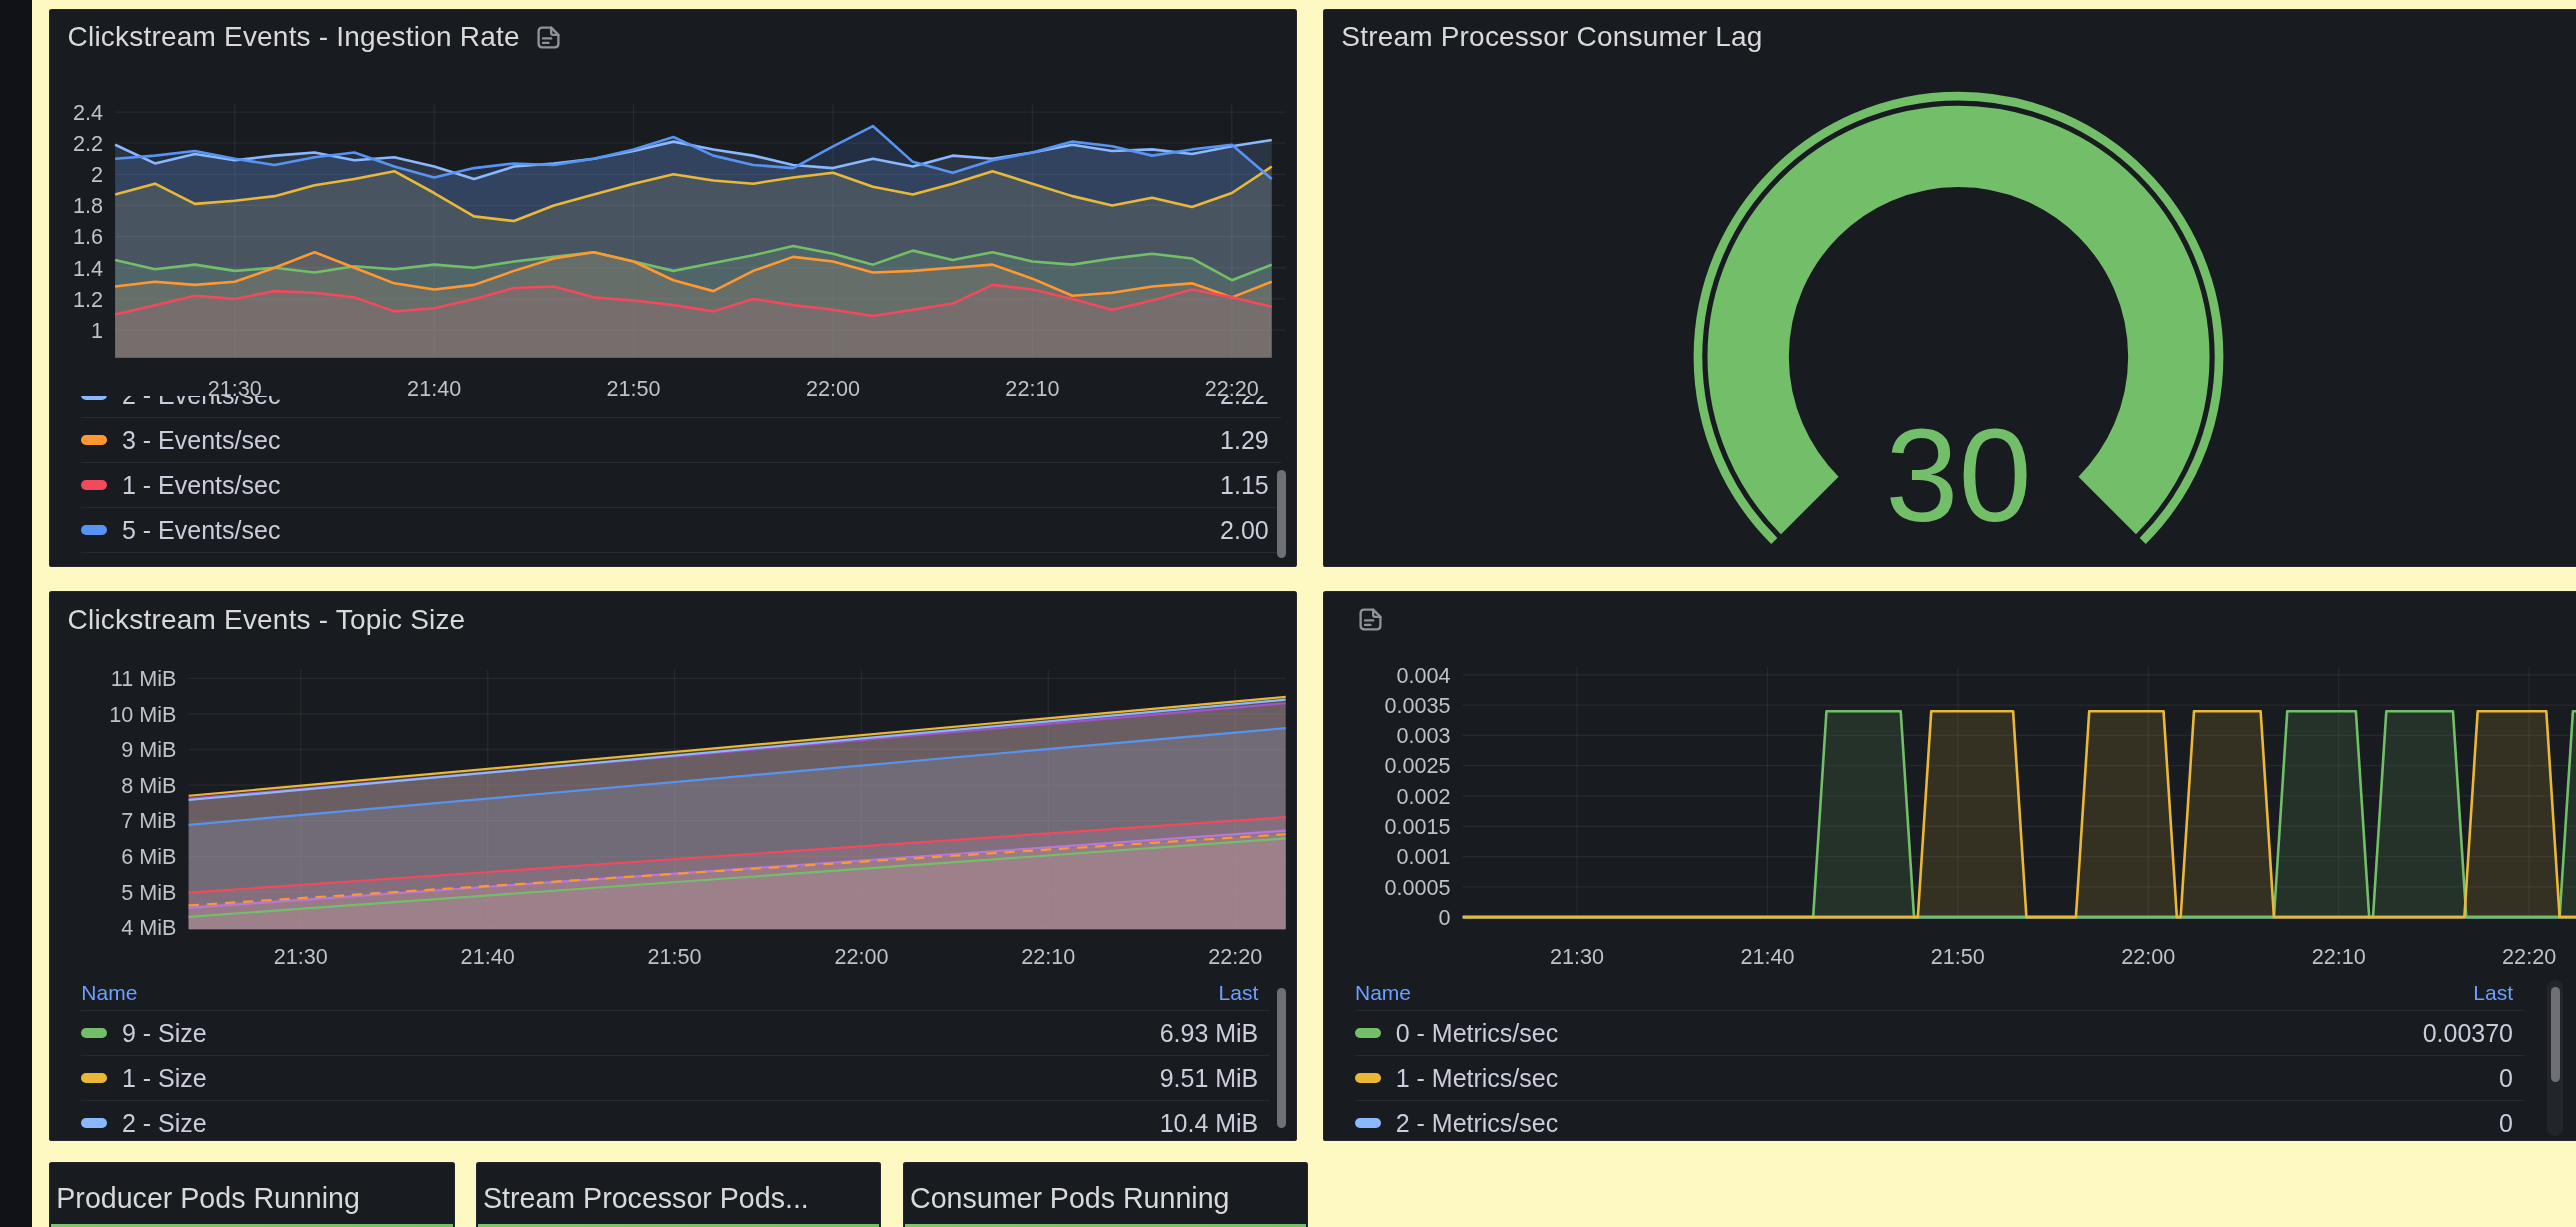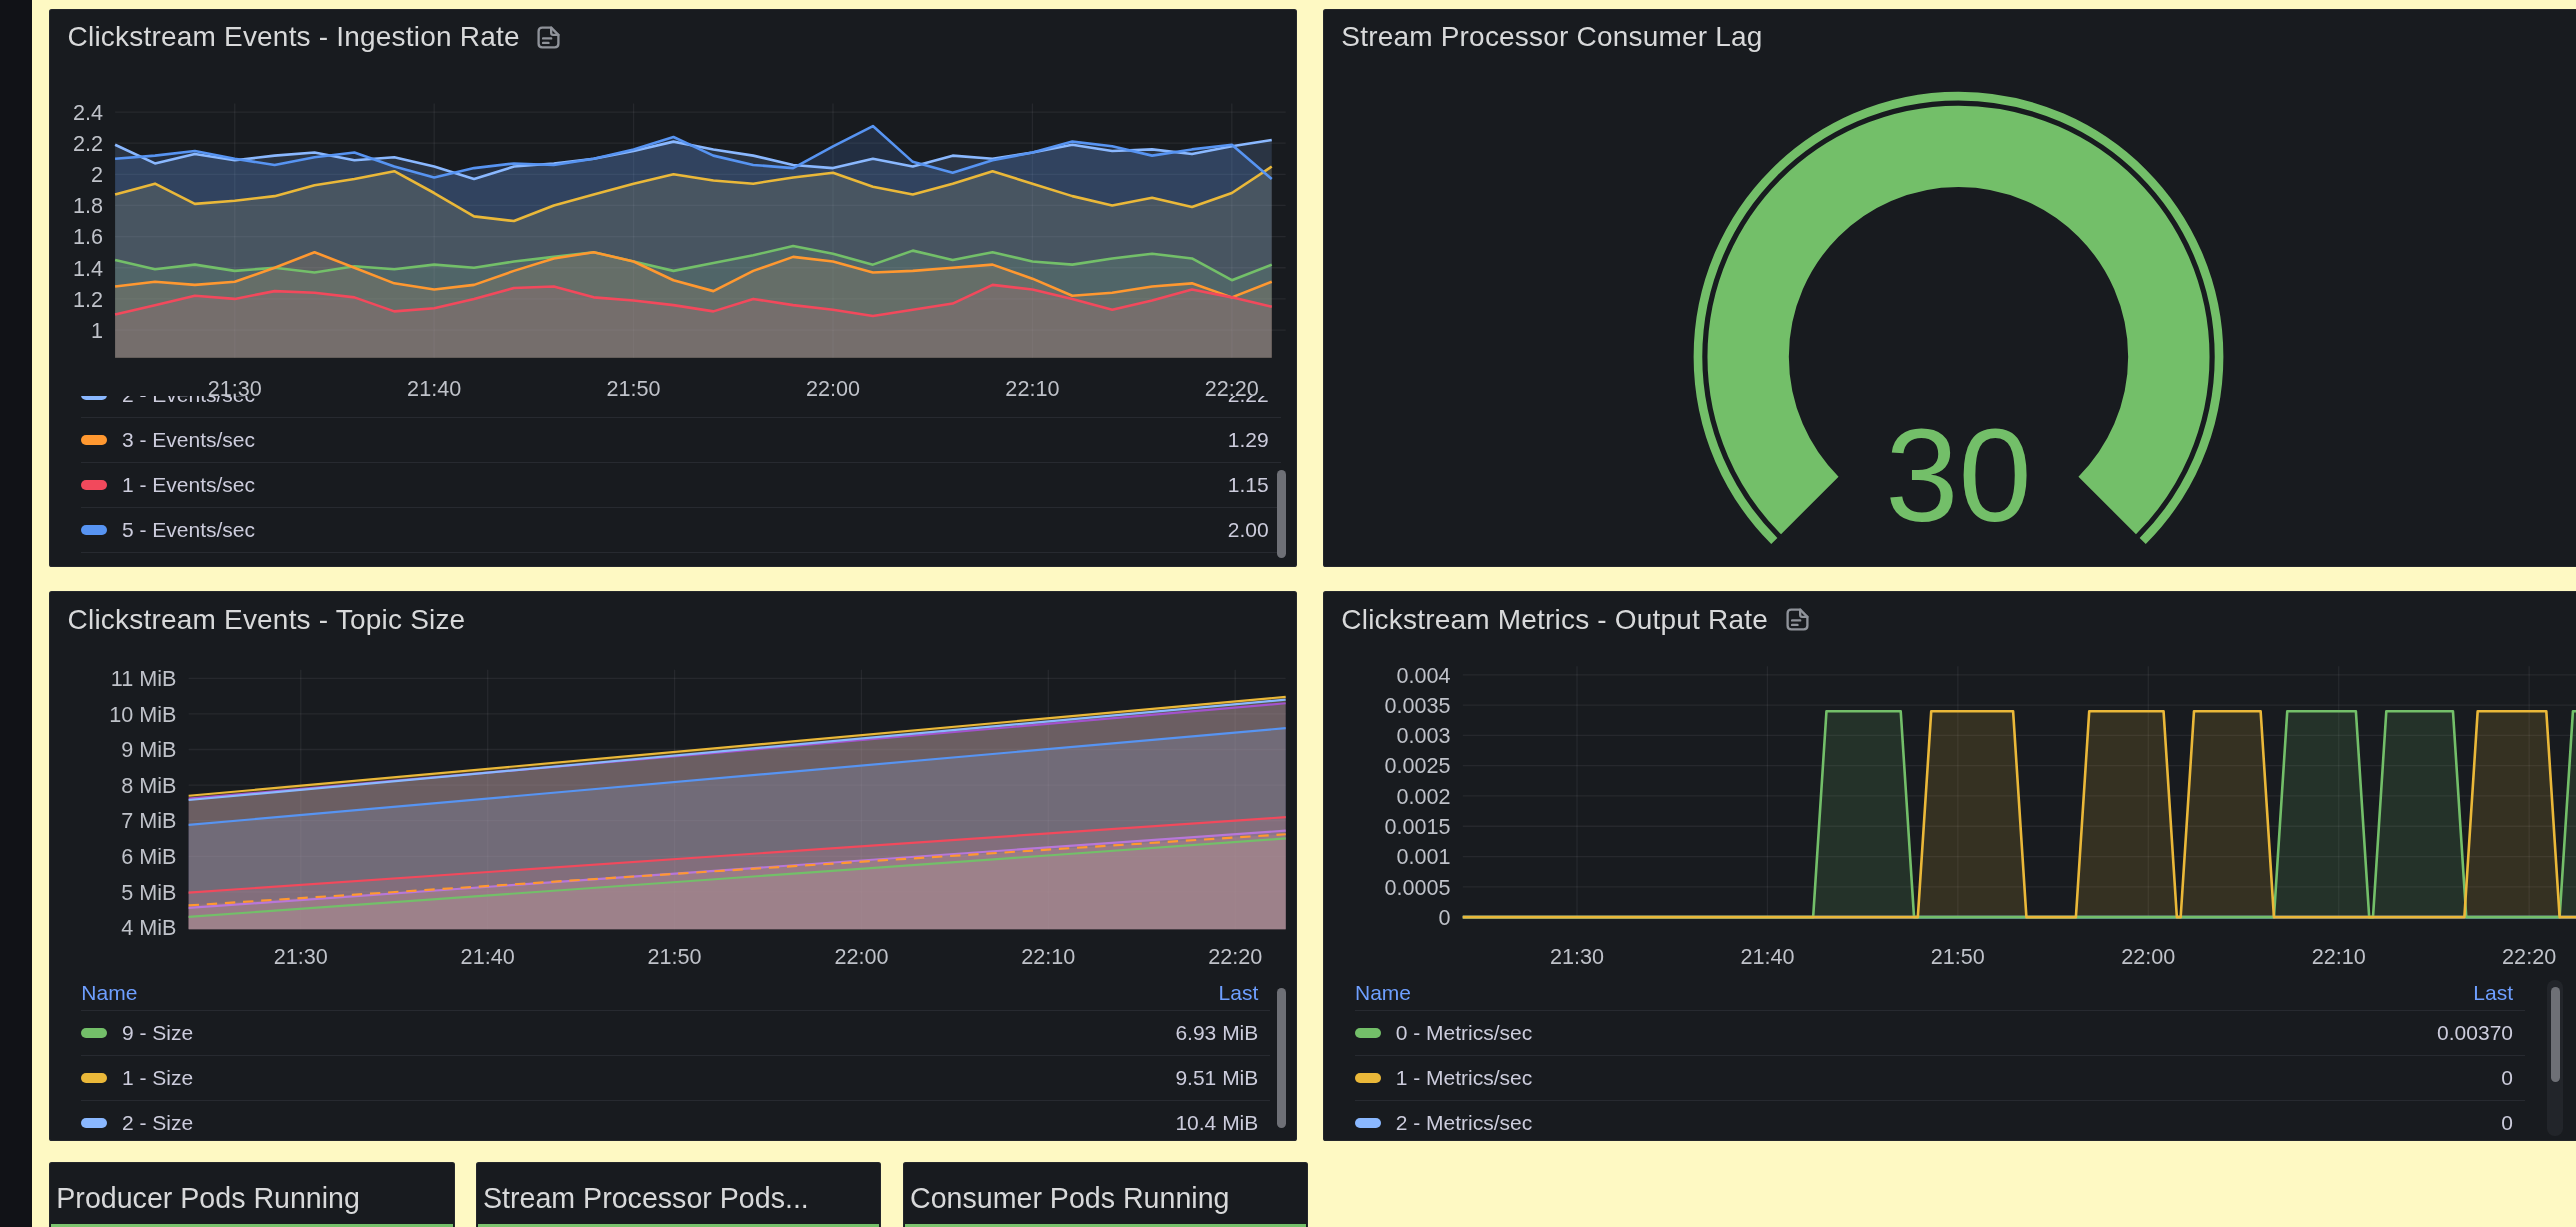--- a/index.html
+++ b/index.html
@@ -9,21 +9,21 @@
     border-radius:2.6px;overflow:hidden;box-sizing:border-box;}
   .panel-header{position:absolute;top:0;left:0;right:0;height:55px;display:flex;align-items:center;
     padding-left:17.3px;z-index:3;}
   .panel-title{font-size:28px;font-weight:500;color:#D8D9DA;letter-spacing:0.2px;cursor:pointer;white-space:nowrap;}
   .desc-icon{margin-left:15.6px;display:inline-flex;cursor:pointer;}
   .chart-svg{position:absolute;left:0;top:83px;}
   .gauge-svg{position:absolute;left:0;top:42px;}
   .axis-label{fill:#BFC2C9;font-size:25px;}
   .legend{position:absolute;overflow:hidden;z-index:2;}
   .legend-row{display:flex;align-items:center;height:44px;border-bottom:0.9px solid rgba(204,204,220,0.09);
-    font-size:21px;color:#CCCCDC;cursor:pointer;}
+    font-size:25px;color:#CCCCDC;cursor:pointer;}
   .legend-hrow{display:flex;align-items:center;height:35px;border-bottom:0.9px solid rgba(204,204,220,0.09);
     font-size:21px;font-weight:500;color:#6E9FFF;justify-content:center;}
   .legend-hrow .hname{cursor:pointer;}
   .legend-hrow .hlast{margin-left:auto;padding-right:12px;cursor:pointer;}
   .swatch{width:26px;height:9.5px;border-radius:5.2px;margin-right:14.7px;flex:none;}
   .lg-label{white-space:nowrap;}
   .lg-value{margin-left:auto;padding-right:12px;white-space:nowrap;}
   .scroll-thumb{position:absolute;width:8.7px;border-radius:5.2px;background:#6e7076;z-index:4;cursor:pointer;}
   .scroll-track{position:absolute;width:15.6px;border-radius:7.8px;background:rgba(204,204,220,0.06);z-index:3;}
   .stat-title{position:absolute;top:19px;left:6px;font-size:28.6px;font-weight:500;color:#D8D9DA;white-space:nowrap;}
@@ -197,21 +197,20 @@
             <span class="lg-label">2 - Size</span>
             <span class="lg-value">10.4 MiB</span>
           </div>
         </div>
       </div>
     <div class="scroll-thumb" style="right:10.4px;top:396px;height:140px;"></div>
   </section>
 
   <section class="panel" id="panel-output" style="left:1291px;top:591px;width:1269px;height:550px;">
     <div class="panel-header">
-      <span class="panel-title">Clickstream Metrics - Output Rate</span>
       <span class="desc-icon">
         <svg width="27" height="27" viewBox="0 0 30 30" fill="none" stroke="#8F939A" stroke-width="2.6" stroke-linejoin="round" stroke-linecap="round">
           <path d="M8 4 H18 L26 12 V22 Q26 26 22 26 H8 Q4 26 4 22 V8 Q4 4 8 4 Z"></path>
           <path d="M18 4 V10 Q18 12 20 12 H26"></path>
           <path d="M9 16 H18 M9 21 H15"></path>
         </svg>
       </span>
     </div>
     <svg class="chart-svg" id="svg-output" width="1269" height="308" style="top:69px;" viewBox="0 0 1466 356">
         <line x1="160" x2="1452" y1="296" y2="296" stroke="rgba(204,204,220,0.08)" stroke-width="1.5"></line>

